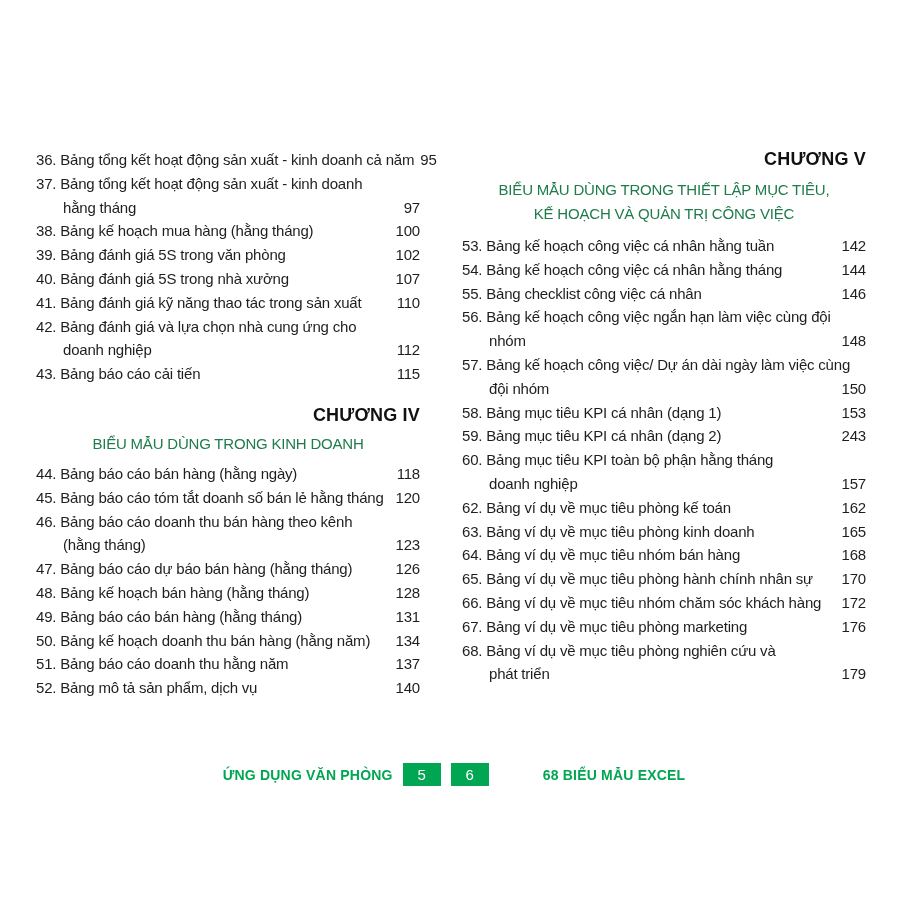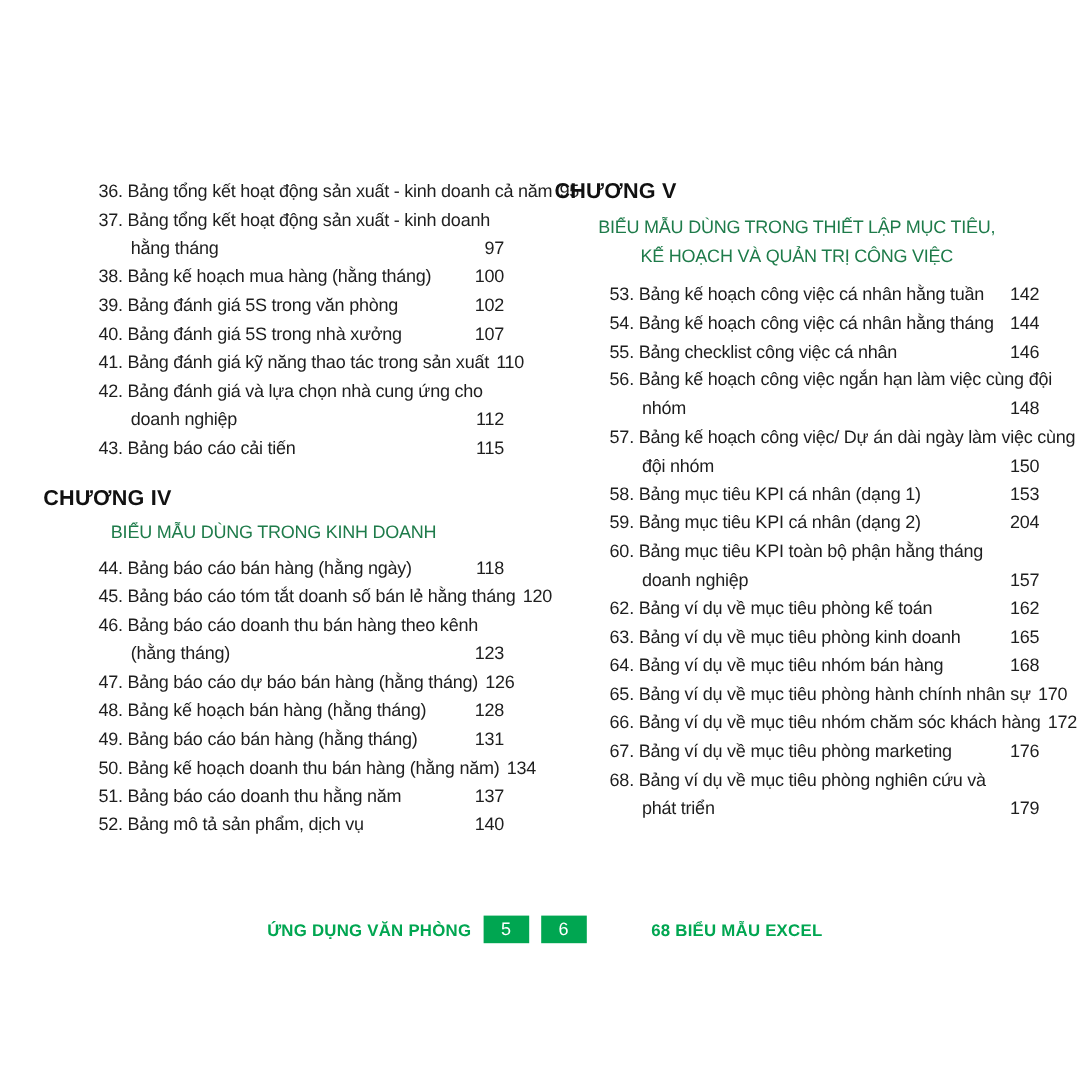--- a/index.html
+++ b/index.html
@@ -19,25 +19,25 @@
 
   .toc-row {
     display: flex;
     align-items: baseline;
     height: 23.8px;
     font-size: 15px;
     letter-spacing: -0.2px;
     line-height: 23.8px;
     white-space: nowrap;
   }
-  .toc-row .t { flex: 0 1 auto; overflow: visible; margin-left: 46px; }
+  .toc-row .t { flex: 0 1 auto; overflow: visible; }
   .toc-row .p { margin-left: auto; padding-left: 6px; text-align: center; }
   .toc-row.cont .t { padding-left: 27px; }
 
-  .chapter-block { text-align: left; }
+  .chapter-block { text-align: right; }
   .chapter-block.left-ch { margin-top: 16px; margin-bottom: 6px; }
   .chapter-title {
     font-size: 18px; font-weight: bold; color: #111111;
     line-height: 26px; letter-spacing: 0.2px;
   }
   .chapter-subtitle-line {
     display: flex; justify-content: center;
     font-size: 15px; font-weight: normal;
     line-height: 24px; white-space: nowrap;
     letter-spacing: -0.2px;
@@ -201,21 +201,21 @@
         <div class="toc-row cont">
           <span class="t">đội nhóm</span>
           <span class="p">150</span>
         </div>
         <div class="toc-row">
           <span class="t">58. Bảng mục tiêu KPI cá nhân (dạng 1)</span>
           <span class="p">153</span>
         </div>
         <div class="toc-row">
           <span class="t">59. Bảng mục tiêu KPI cá nhân (dạng 2)</span>
-          <span class="p">204</span>
+          <span class="p">243</span>
         </div>
         <div class="toc-row">
           <span class="t">60. Bảng mục tiêu KPI toàn bộ phận hằng tháng</span>
           <span class="p"></span>
         </div>
         <div class="toc-row cont">
           <span class="t">doanh nghiệp</span>
           <span class="p">157</span>
         </div>
         <div class="toc-row">

